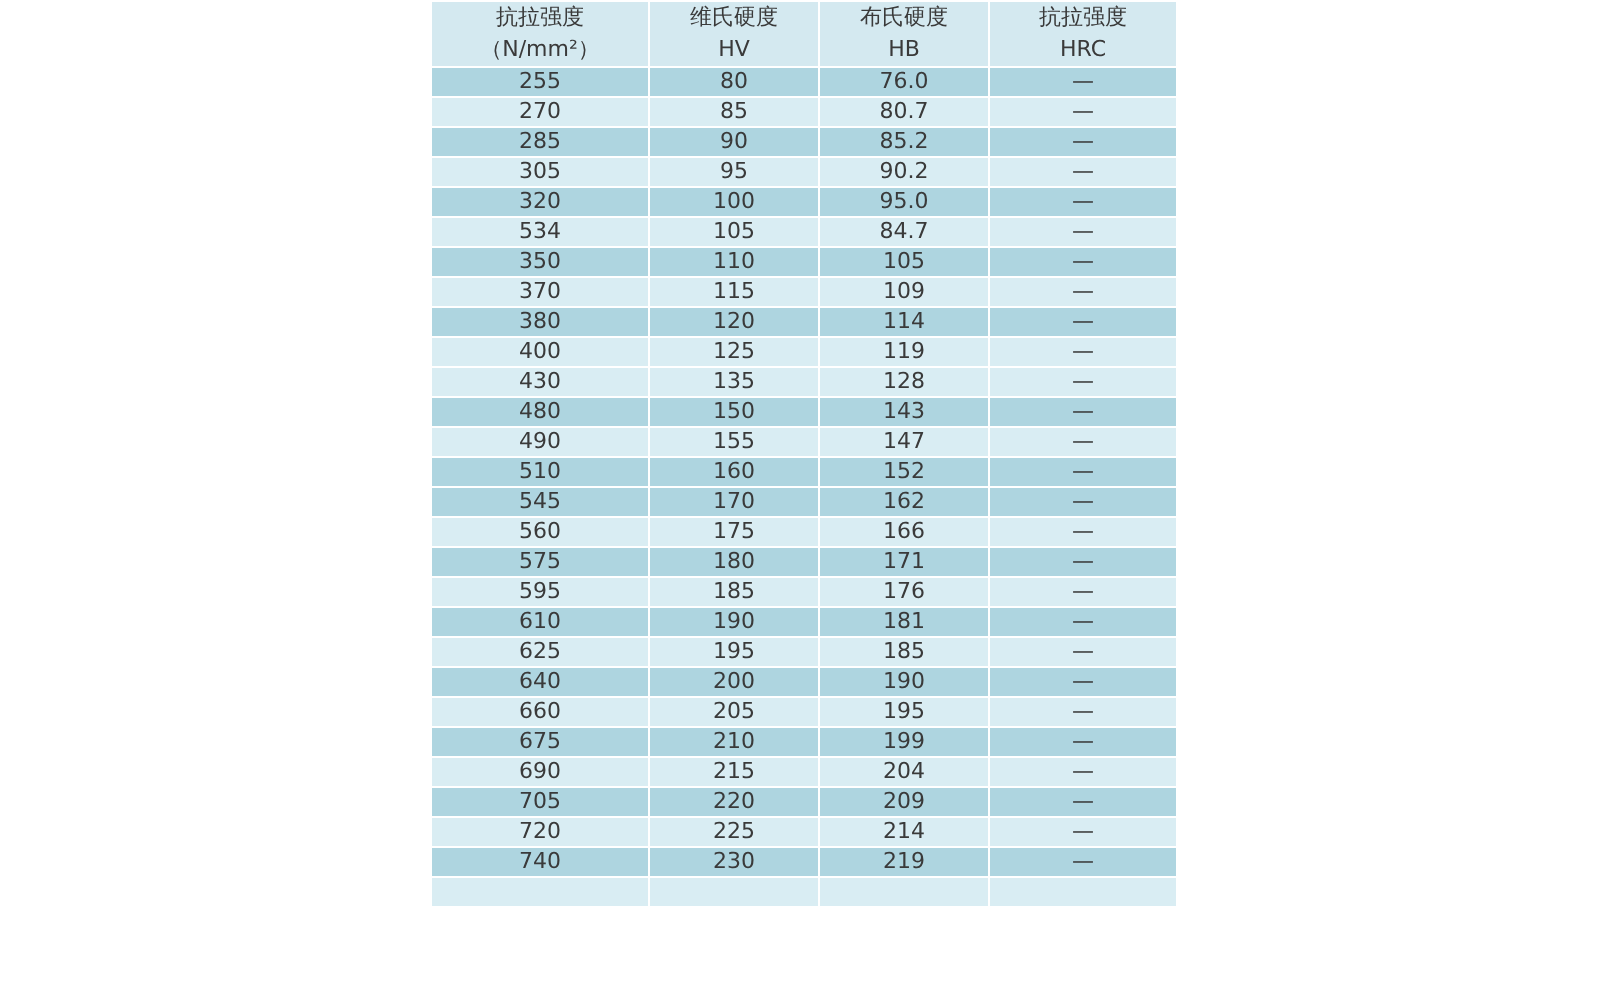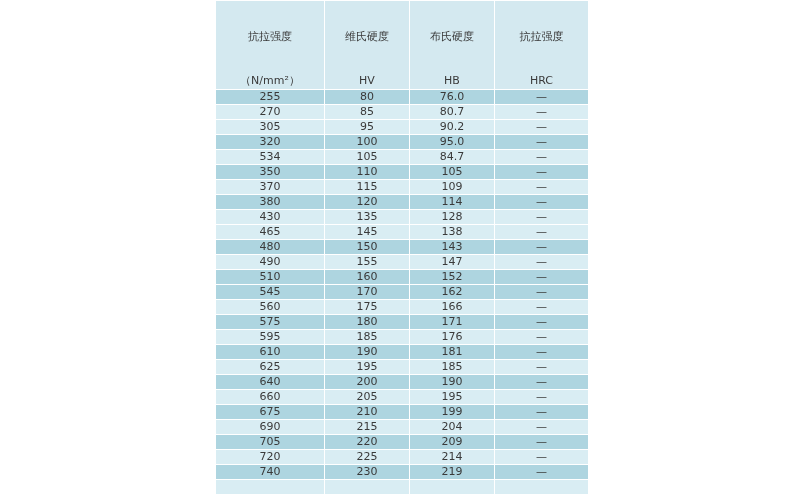--- a/index.html
+++ b/index.html
@@ -39,21 +39,20 @@
   table.conv th{
     background:var(--header-bg);
     height:33px;
     font-size:11px;
     padding:0;
   }
   table.conv th .line{
     line-height:16px;
     height:16px;
     display:block;
-    margin-top:28px;
   }
   table.conv td{
     height:15px;
     font-size:11px;
     line-height:14px;
     padding:0;
   }
   tr.dark td{background:var(--row-dark);}
   tr.light td{background:var(--row-light);}
   tr.partial td{height:15px;}
@@ -95,20 +94,26 @@
           <td>80</td>
           <td>76.0</td>
           <td>—</td>
         </tr>
         <tr class="light">
           <td>270</td>
           <td>85</td>
           <td>80.7</td>
           <td>—</td>
         </tr>
+        <tr class="dark">
+          <td>285</td>
+          <td>90</td>
+          <td>85.2</td>
+          <td>—</td>
+        </tr>
         <tr class="light">
           <td>305</td>
           <td>95</td>
           <td>90.2</td>
           <td>—</td>
         </tr>
         <tr class="dark">
           <td>320</td>
           <td>100</td>
           <td>95.0</td>
@@ -132,29 +137,29 @@
           <td>109</td>
           <td>—</td>
         </tr>
         <tr class="dark">
           <td>380</td>
           <td>120</td>
           <td>114</td>
           <td>—</td>
         </tr>
         <tr class="light">
+          <td>400</td>
+          <td>125</td>
+          <td>119</td>
+          <td>—</td>
+        </tr>
+        <tr class="light">
           <td>430</td>
           <td>135</td>
           <td>128</td>
-          <td>—</td>
-        </tr>
-        <tr class="light">
-          <td>465</td>
-          <td>145</td>
-          <td>138</td>
           <td>—</td>
         </tr>
         <tr class="dark">
           <td>480</td>
           <td>150</td>
           <td>143</td>
           <td>—</td>
         </tr>
         <tr class="light">
           <td>490</td>

